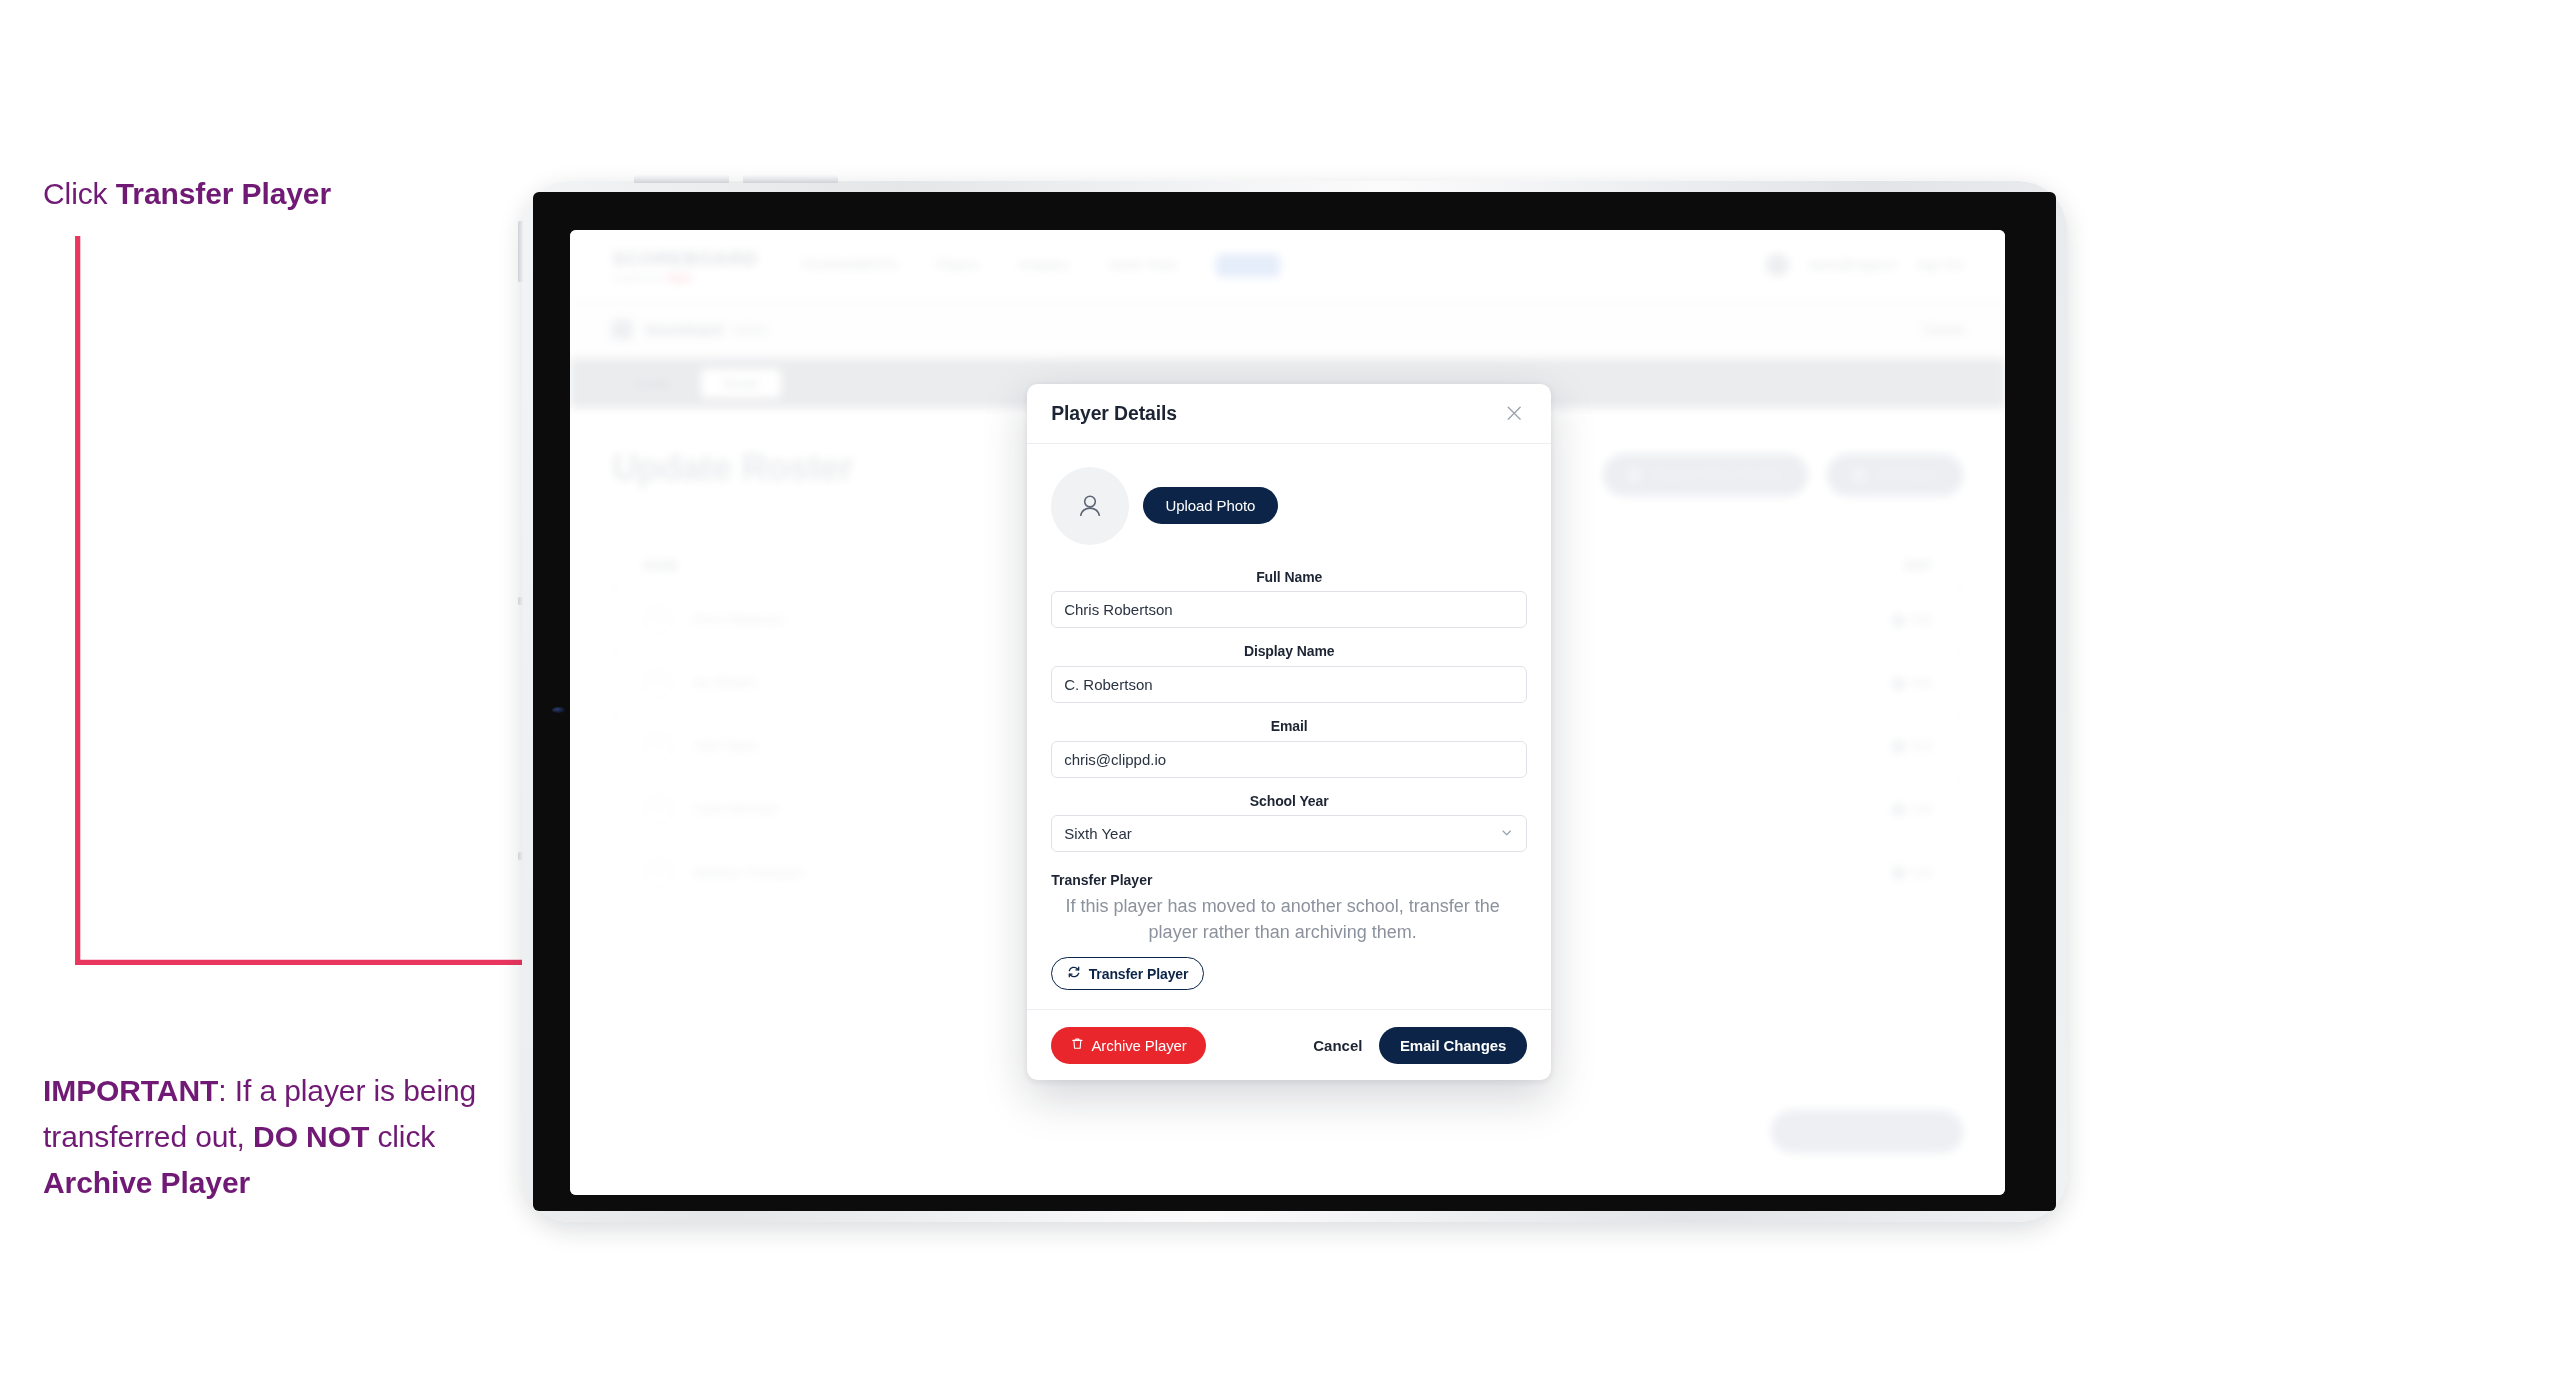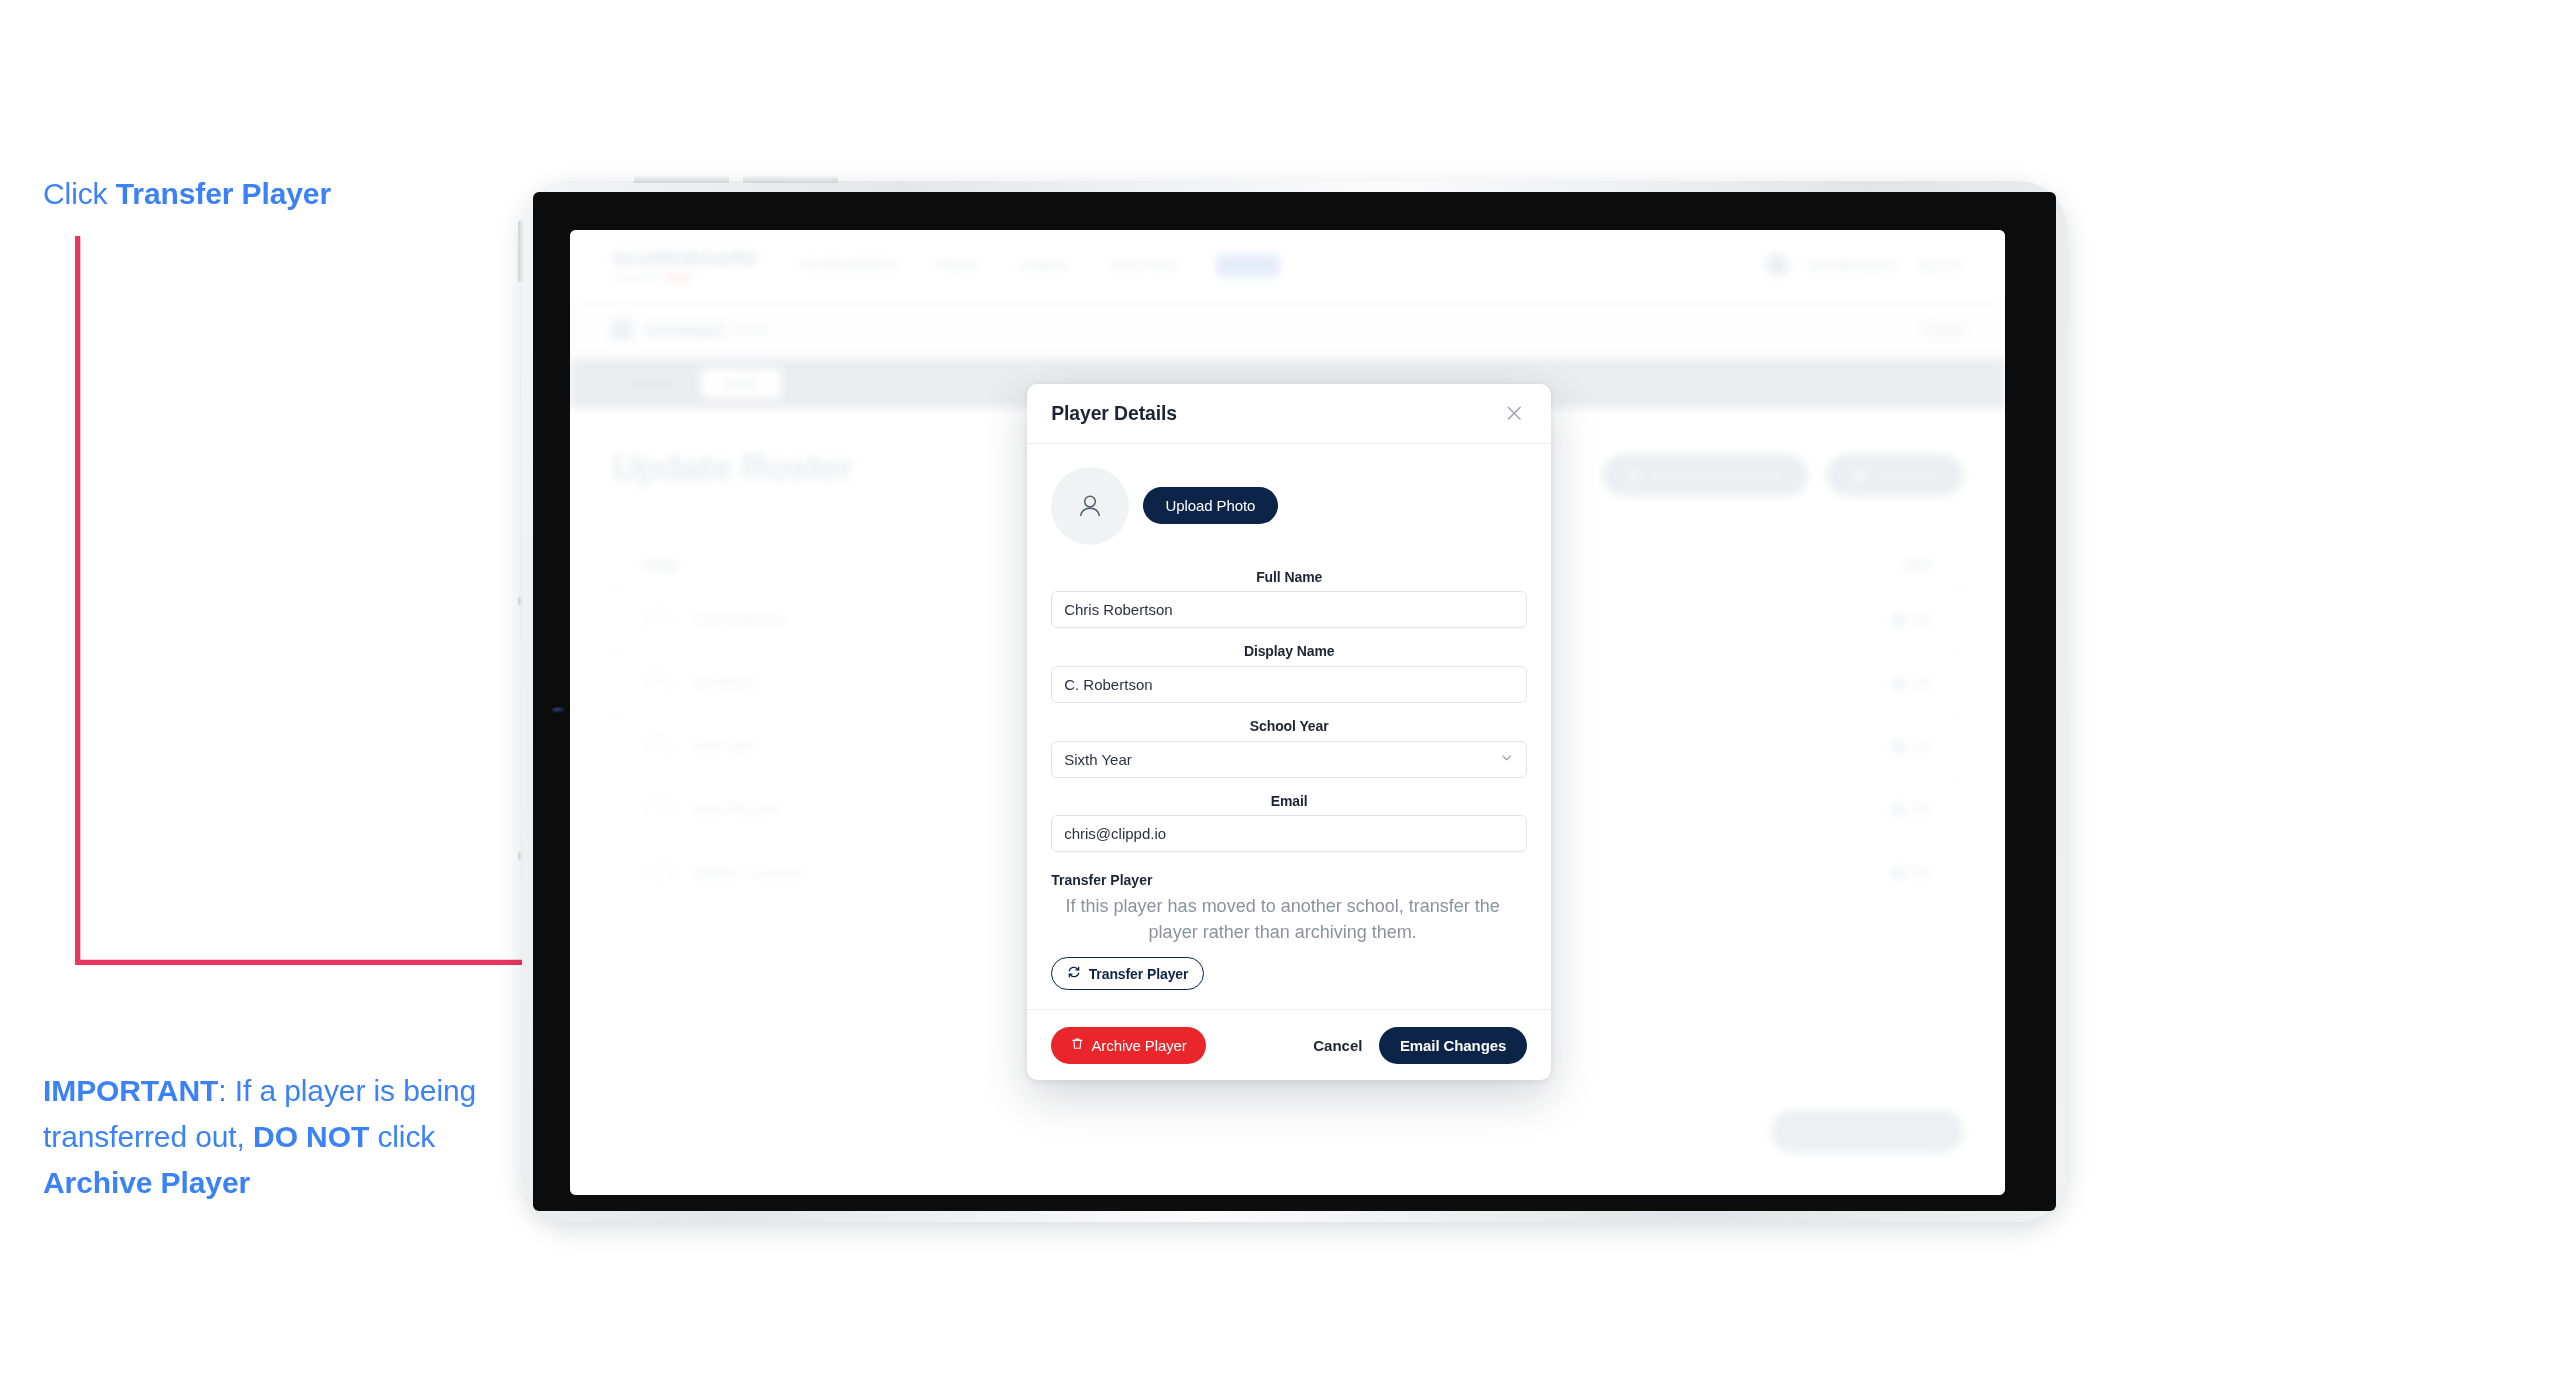--- a/index.html
+++ b/index.html
@@ -15,21 +15,21 @@
   #stage {
     position: relative;
     width: 2576px;
     height: 1386px;
     background: #ffffff;
   }
 
   
   .annotation {
     position: absolute;
-    color: #3b82f6;
+    color: #701a75;
     font-family: "Liberation Sans", sans-serif;
     letter-spacing: -0.1px;
   }
 
   #anno-top {
     left: 43px;
     top: 175px;
     font-size: 30px;
     line-height: 1.25;
     white-space: nowrap;
@@ -691,34 +691,34 @@
               <label class="field-label">Full Name</label>
               <input class="field-input" type="text" value="Chris Robertson" style="">
             </div>
 
             <div class="field">
               <label class="field-label">Display Name</label>
               <input class="field-input" type="text" value="C. Robertson" style="">
             </div>
 
             <div class="field">
+              <label class="field-label">Email</label>
+              <input class="field-input" type="text" value="chris@clippd.io" style="">
+            </div>
+
+            <div class="field">
               <label class="field-label">School Year</label>
               <div class="select-wrap">
                 <input class="field-input" type="text" readonly="" value="Sixth Year" style="">
                 <span class="chev">
                   <svg width="13.4" height="13.4" viewBox="0 0 18 18" fill="none">
                     <path d="M4 7 L9 12 L14 7" stroke="currentColor" stroke-width="1.6" stroke-linecap="round" stroke-linejoin="round"></path>
                   </svg>
                 </span>
               </div>
-            </div>
-
-            <div class="field">
-              <label class="field-label">Email</label>
-              <input class="field-input" type="text" value="chris@clippd.io" style="">
             </div>
 
             <div id="transfer-section">
               <div id="transfer-heading">Transfer Player</div>
               <div id="transfer-desc">If this player has moved to another school, transfer the player rather than archiving them.</div>
               <button id="transfer-player-btn">
                 <span>
                   <svg width="14" height="14" viewBox="0 0 20 20" fill="none">
                     <path d="M3.2 8.2a7 7 0 0 1 11.6-2.9l1.7 1.7" stroke="currentColor" stroke-width="1.8" stroke-linecap="round" stroke-linejoin="round"></path>
                     <path d="M16.8 11.8a7 7 0 0 1-11.6 2.9L3.5 13" stroke="currentColor" stroke-width="1.8" stroke-linecap="round" stroke-linejoin="round"></path>

